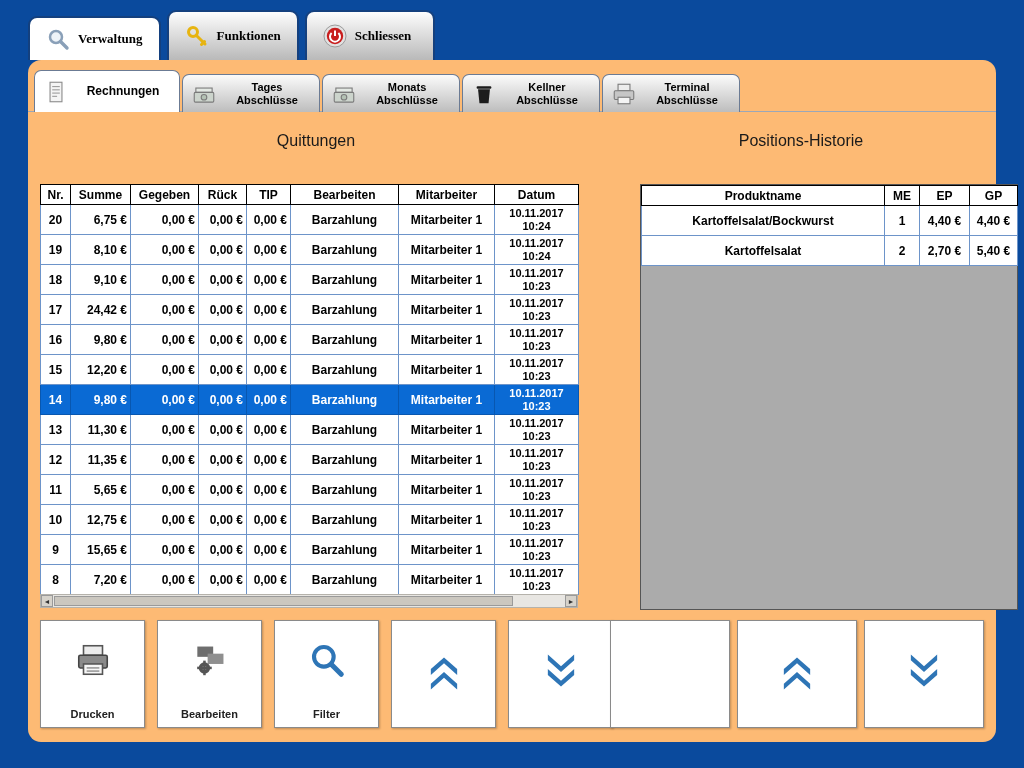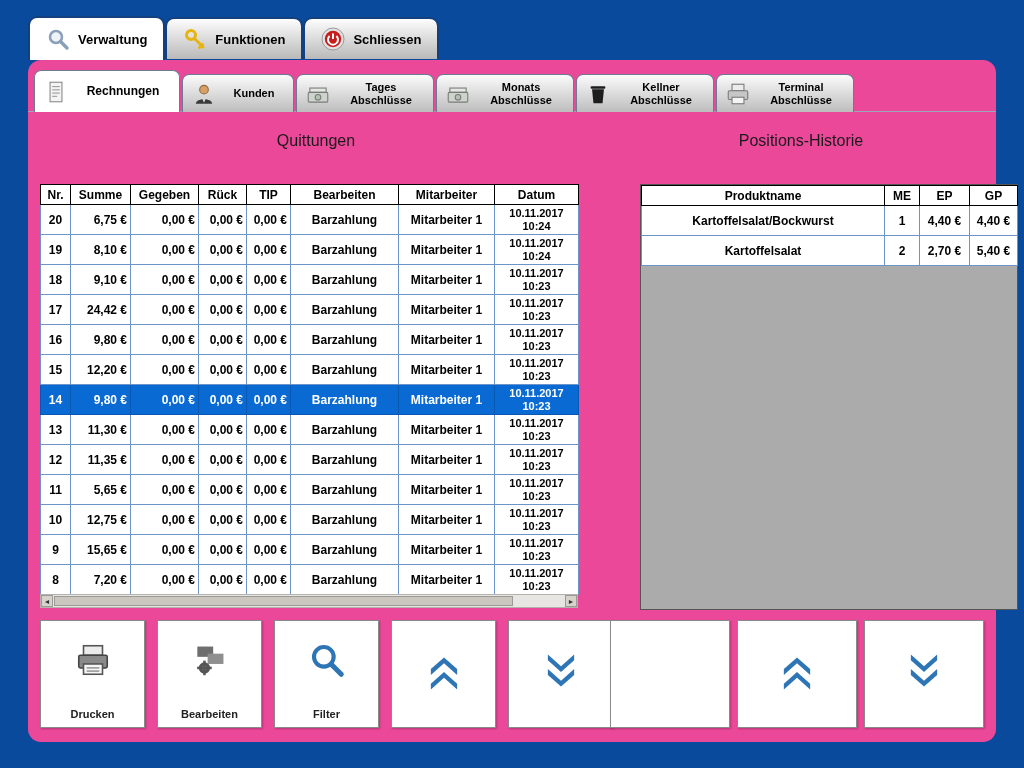--- a/index.html
+++ b/index.html
@@ -1,29 +1,29 @@
 <!DOCTYPE html>
 <html><head>
 <meta charset="utf-8">
 <style>
   * { margin:0; padding:0; box-sizing:border-box; }
   html,body { width:1024px; height:768px; }
   body { background:#0a4a9d; font-family:"Liberation Sans",sans-serif; position:relative; overflow:hidden; }
 
   
-  .top-tabs { position:absolute; left:28px; top:16px; height:44px; display:flex; align-items:center; z-index:5; }
-  .top-tab { height:42px; min-width:130px; display:flex; align-items:center; gap:8px; padding:0 16px;
+  .top-tabs { position:absolute; left:28px; top:16px; height:44px; display:flex; align-items:flex-end; gap:6px; z-index:5;font-family:Liberation Serif, serif; }
+  .top-tab { height:50px; min-width:130px; display:flex; align-items:center; gap:8px; padding:0 16px;
              border:2px solid #14407e; border-bottom:none; border-radius:9px 9px 0 0;
              background:linear-gradient(#fdfdfd,#b9b9b9); font-size:13px; font-weight:bold; color:#000; cursor:default; }
   .top-tab.active { height:44px; background:#fff; }
   .ticon { width:24px; height:24px; display:inline-flex; }
   .ticon svg { width:100%; height:100%; }
 
   
-  .panel { position:absolute; left:28px; top:60px; width:968px; height:682px; background:#ec4899; border-radius:13px; }
+  .panel { position:absolute; left:28px; top:60px; width:968px; height:682px; background:#fdba74; border-radius:13px; }
 
   
   .sub-tabs { position:absolute; left:6px; top:10px; height:42px; display:flex; align-items:flex-end; gap:2px; z-index:3; }
   .sub-tab { height:38px; min-width:138px; display:flex; align-items:center; gap:6px; padding:0 8px;
              border:1px solid #6b7b94; border-bottom:none; border-radius:7px 7px 0 0;
              background:linear-gradient(#fbfbfb,#bdbdbd); font-size:11px; font-weight:bold; color:#000; }
   .sub-tab.active { height:42px; background:#fff; z-index:4; min-width:146px; font-size:12px; }
   .sub-tab .stlabel { flex:1; text-align:center; white-space:pre-line; line-height:13px; }
   .sicon { width:26px; height:26px; display:inline-flex; flex:0 0 auto; }
   .sicon svg { width:100%; height:100%; }
@@ -128,30 +128,20 @@
         <svg viewBox="0 0 24 24">
             <rect x="6.5" y="3" width="11" height="18" fill="#f4f4f4" stroke="#8a8a8a"></rect>
             <line x1="8.5" y1="7" x2="15.5" y2="7" stroke="#9a9a9a"></line>
             <line x1="8.5" y1="10" x2="15.5" y2="10" stroke="#9a9a9a"></line>
             <line x1="8.5" y1="13" x2="15.5" y2="13" stroke="#9a9a9a"></line>
             <line x1="8.5" y1="16" x2="13" y2="16" stroke="#9a9a9a"></line>
           </svg>
       </span>
       <span class="stlabel">Rechnungen</span>
     </div>
-    <div class="sub-tab" style="min-width:112px;">
-      <span class="sicon">
-        <svg viewBox="0 0 24 24">
-            <circle cx="12" cy="8" r="4" fill="#d9a066" stroke="#8a6b45"></circle>
-            <path d="M4.5 21 c0-5.5 15-5.5 15 0 z" fill="#3a3a3a"></path>
-            <path d="M10 15 l2 2 l2 -2 l-2 5 z" fill="#e8e8e8"></path>
-          </svg>
-      </span>
-      <span class="stlabel">Kunden</span>
-    </div>
     <div class="sub-tab">
       <span class="sicon">
         <svg viewBox="0 0 24 24">
             <rect x="4.5" y="6.5" width="15" height="4" fill="#e3e8e3" stroke="#7a7a7a"></rect>
             <rect x="3" y="10.5" width="18" height="9" rx="1" fill="#ccd4cc" stroke="#7a7a7a"></rect>
             <circle cx="12" cy="15" r="2.6" fill="#b4c2b4" stroke="#7a7a7a"></circle>
           </svg>
       </span>
       <span class="stlabel">Tages
 Abschlüsse</span>

